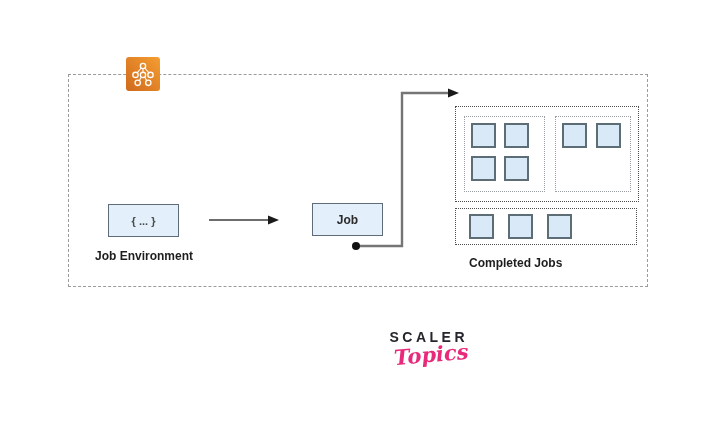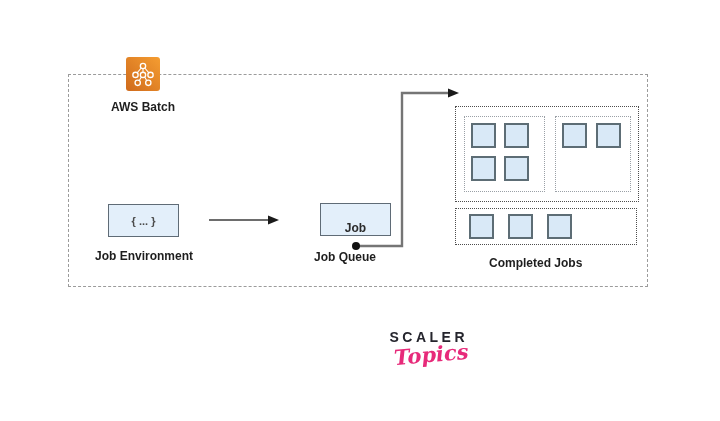--- a/index.html
+++ b/index.html
@@ -91,51 +91,49 @@
       </g>
       <g stroke="#ffffff" stroke-width="1.2">
         <line x1="17" y1="11" x2="17" y2="15"></line>
         <line x1="15" y1="10.2" x2="10.3" y2="15.7"></line>
         <line x1="19" y1="10.2" x2="23.7" y2="15.7"></line>
         <line x1="15.2" y1="20.3" x2="12.6" y2="24.7"></line>
         <line x1="18.8" y1="20.3" x2="21.4" y2="24.7"></line>
       </g>
     </svg>
   </div>
-  <div class="label center" style="left:93px;top:100px;width:100px;">AWS Batch</div>
 
   <div class="node-box" style="left:108px;top:204px;">
     <span style="color:#4a4a4a;font-size:11px;">{ ... }</span>
   </div>
   <div class="label center" style="left:84px;top:249px;width:120px;">Job Environment</div>
 
-  <div class="node-box" style="left:320px;top:203px;align-items:flex-end;">
+  <div class="node-box" style="left:312px;top:203px;">
     <span>Job</span>
   </div>
-  <div class="label center" style="left:295px;top:250px;width:100px;">Job Queue</div>
 
 
   <div class="dotted-box" style="left:455px;top:106px;width:184px;height:96px;">
     <div class="inner-dotted" style="left:8px;top:9px;width:81px;height:76px;">
       <div class="sq"></div>
       <div class="sq"></div>
       <div class="sq"></div>
       <div class="sq"></div>
     </div>
     <div class="inner-dotted" style="left:99px;top:9px;width:76px;height:76px;gap:9px;">
       <div class="sq"></div>
       <div class="sq"></div>
     </div>
   </div>
 
   <div class="completed-row">
     <div class="sq"></div>
     <div class="sq"></div>
     <div class="sq"></div>
   </div>
-  <div class="label" style="left:469px;top:256px;margin-left:20px;">Completed Jobs</div>
+  <div class="label" style="left:469px;top:256px;">Completed Jobs</div>
 
   <div class="brand">
     <div class="brand-word">SCALER</div>
     <div><span class="brand-sub">Topics</span></div>
   </div>
 
 </div>
 
 </body></html>

